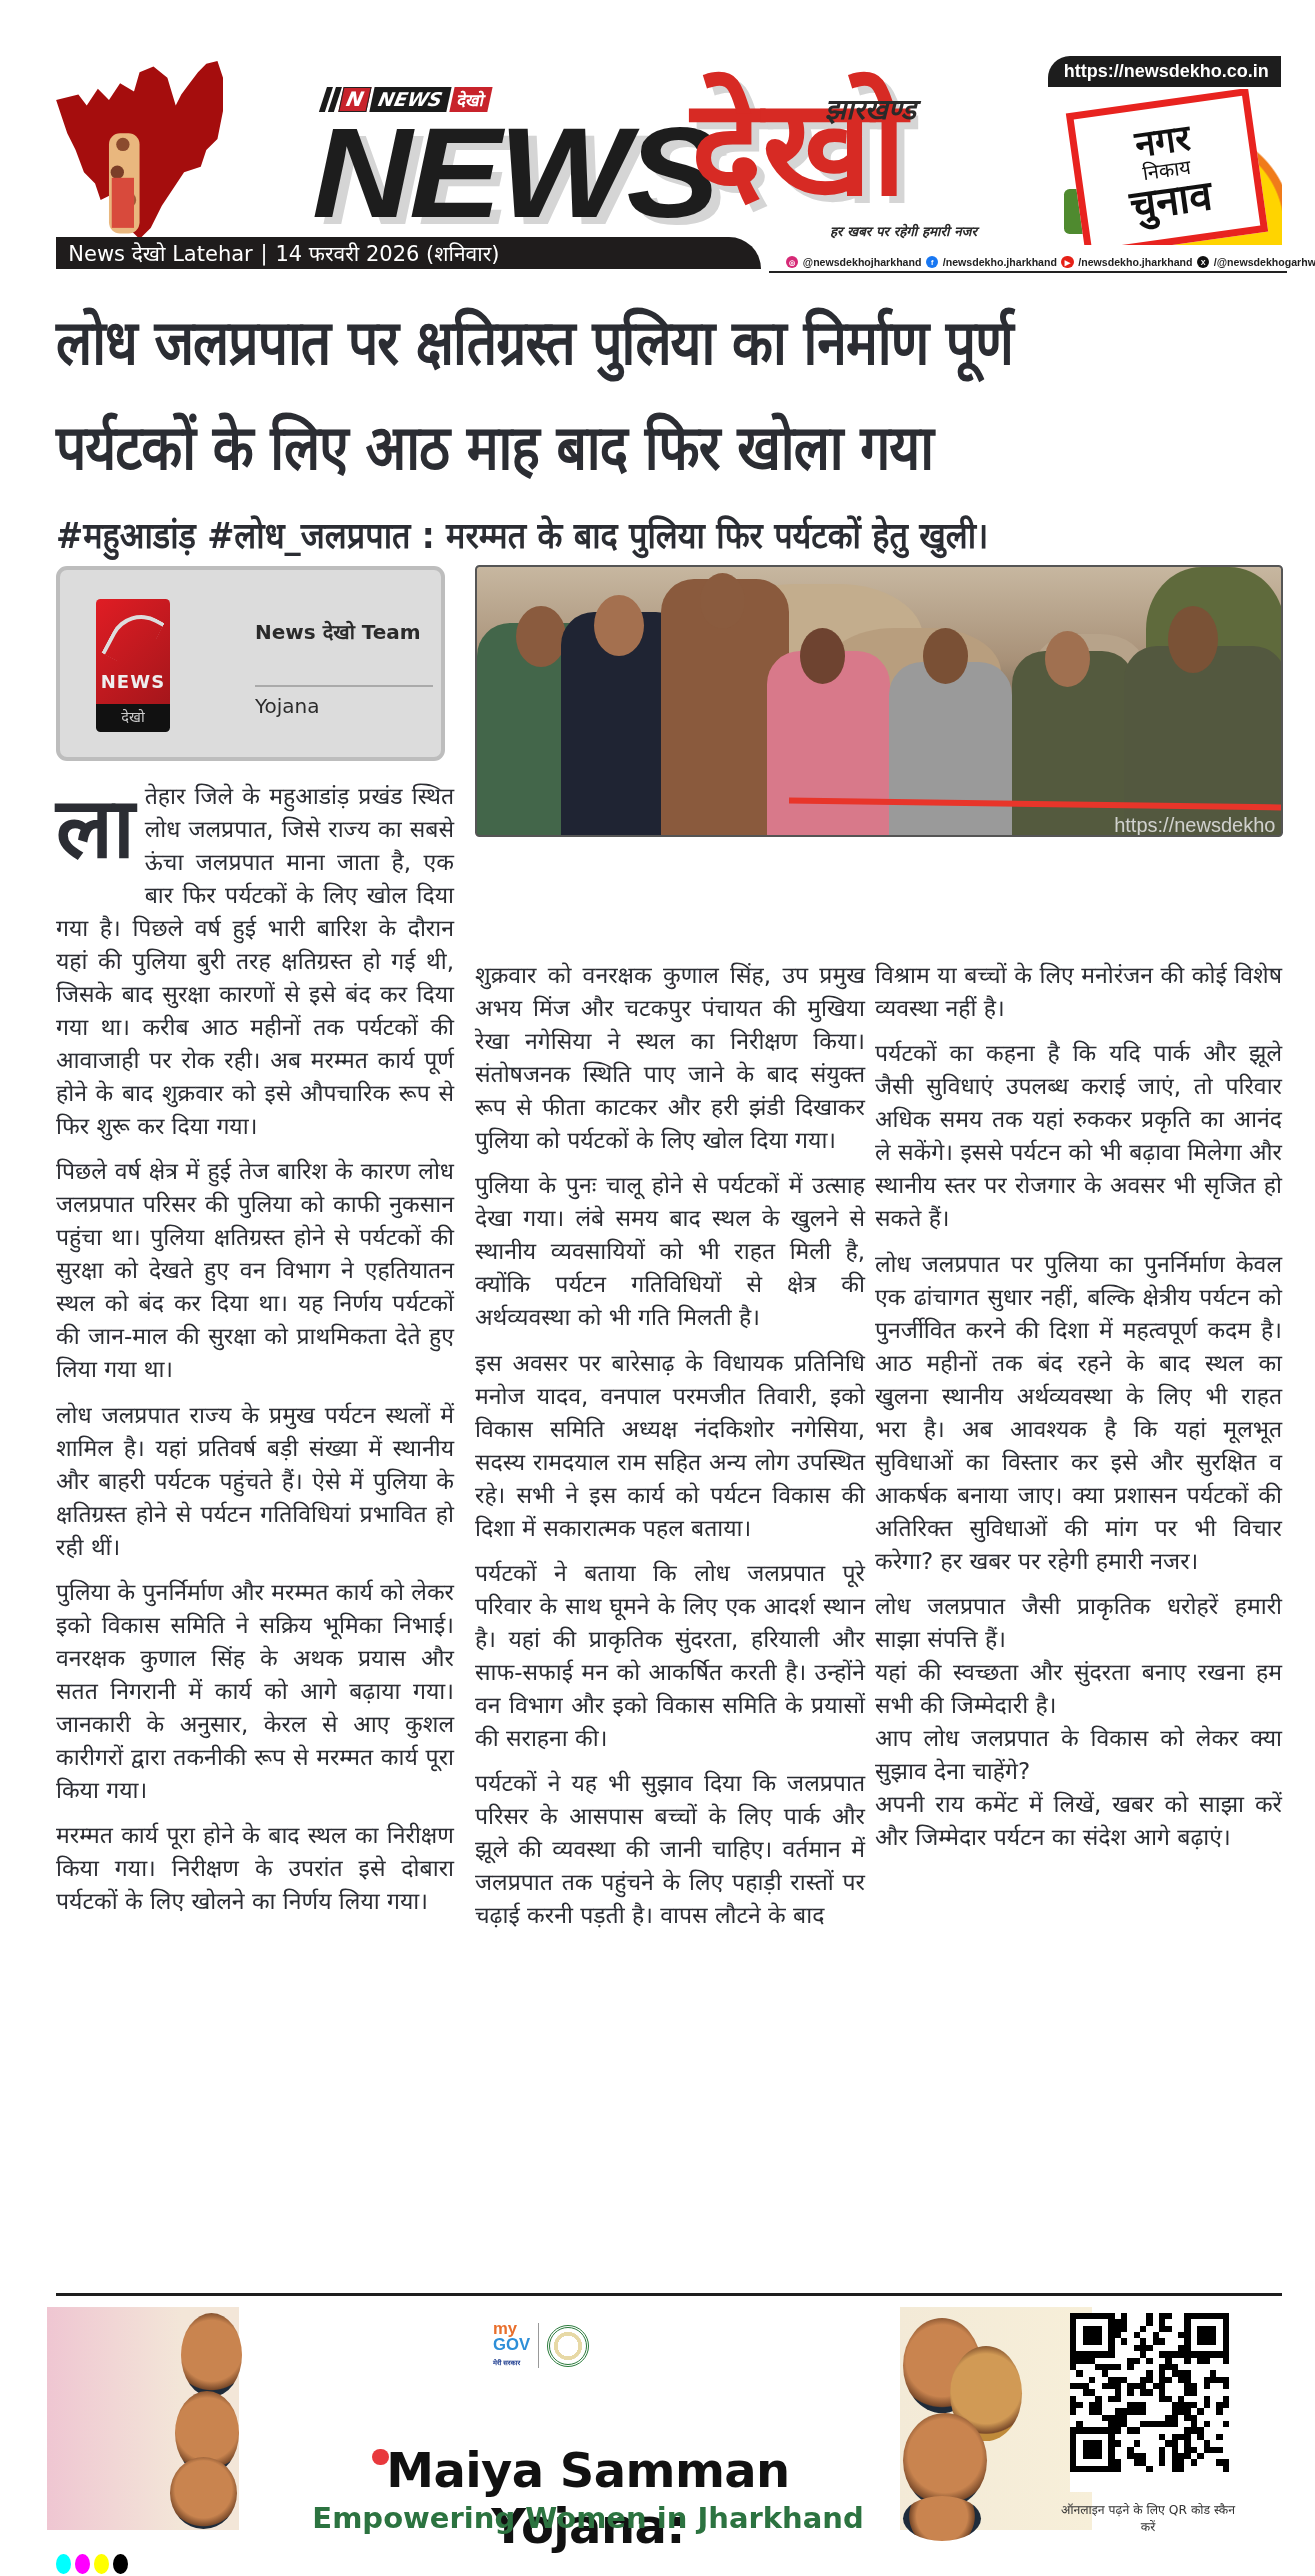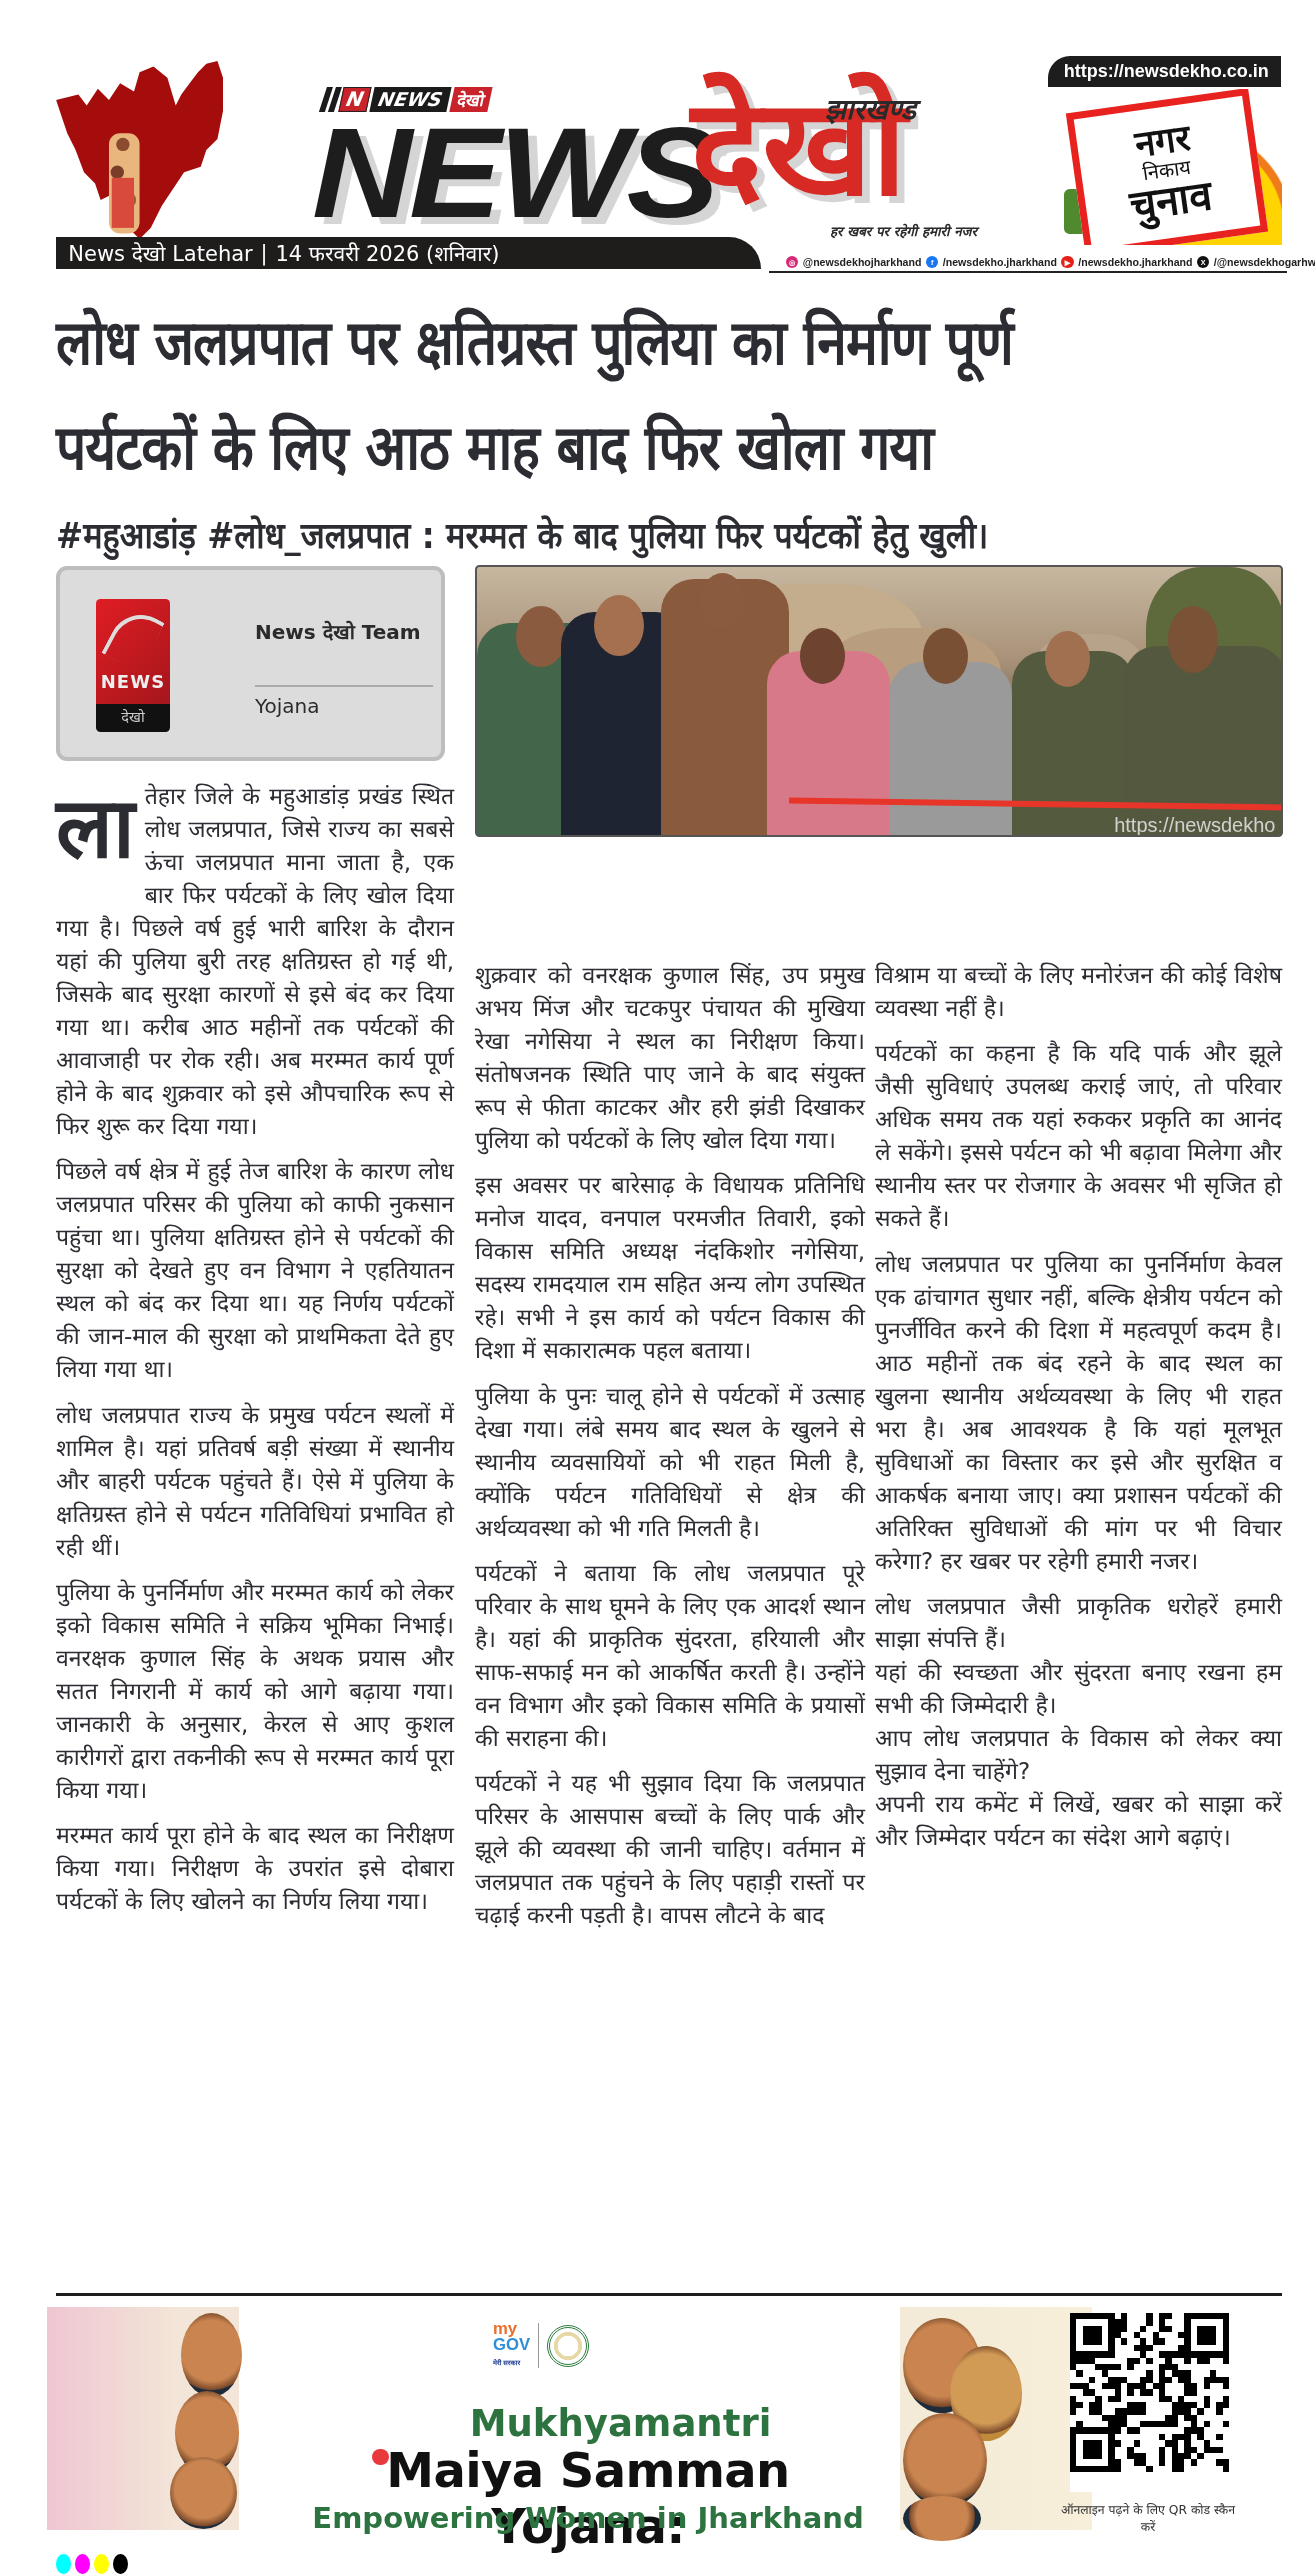--- a/index.html
+++ b/index.html
@@ -192,22 +192,22 @@
 <div class="col col1">
   <p><span class="dropcap">ला</span><span>तेहार जिले के महुआडांड़ प्रखंड स्थित लोध जलप्रपात, जिसे राज्य का सबसे ऊंचा जलप्रपात माना जाता है, एक बार फिर पर्यटकों के लिए खोल दिया गया है। पिछले वर्ष हुई भारी बारिश के दौरान यहां की पुलिया बुरी तरह क्षतिग्रस्त हो गई थी, जिसके बाद सुरक्षा कारणों से इसे बंद कर दिया गया था। करीब आठ महीनों तक पर्यटकों की आवाजाही पर रोक रही। अब मरम्मत कार्य पूर्ण होने के बाद शुक्रवार को इसे औपचारिक रूप से फिर शुरू कर दिया गया।</span></p>
   <p>पिछले वर्ष क्षेत्र में हुई तेज बारिश के कारण लोध जलप्रपात परिसर की पुलिया को काफी नुकसान पहुंचा था। पुलिया क्षतिग्रस्त होने से पर्यटकों की सुरक्षा को देखते हुए वन विभाग ने एहतियातन स्थल को बंद कर दिया था। यह निर्णय पर्यटकों की जान-माल की सुरक्षा को प्राथमिकता देते हुए लिया गया था।</p>
   <p>लोध जलप्रपात राज्य के प्रमुख पर्यटन स्थलों में शामिल है। यहां प्रतिवर्ष बड़ी संख्या में स्थानीय और बाहरी पर्यटक पहुंचते हैं। ऐसे में पुलिया के क्षतिग्रस्त होने से पर्यटन गतिविधियां प्रभावित हो रही थीं।</p>
   <p>पुलिया के पुनर्निर्माण और मरम्मत कार्य को लेकर इको विकास समिति ने सक्रिय भूमिका निभाई। वनरक्षक कुणाल सिंह के अथक प्रयास और सतत निगरानी में कार्य को आगे बढ़ाया गया। जानकारी के अनुसार, केरल से आए कुशल कारीगरों द्वारा तकनीकी रूप से मरम्मत कार्य पूरा किया गया।</p>
   <p>मरम्मत कार्य पूरा होने के बाद स्थल का निरीक्षण किया गया। निरीक्षण के उपरांत इसे दोबारा पर्यटकों के लिए खोलने का निर्णय लिया गया।</p>
 </div>
 
 <div class="col col2">
   <p>शुक्रवार को वनरक्षक कुणाल सिंह, उप प्रमुख अभय मिंज और चटकपुर पंचायत की मुखिया रेखा नगेसिया ने स्थल का निरीक्षण किया। संतोषजनक स्थिति पाए जाने के बाद संयुक्त रूप से फीता काटकर और हरी झंडी दिखाकर पुलिया को पर्यटकों के लिए खोल दिया गया।</p>
+  <p>पुलिया के पुनः चालू होने से पर्यटकों में उत्साह देखा गया। लंबे समय बाद स्थल के खुलने से स्थानीय व्यवसायियों को भी राहत मिली है, क्योंकि पर्यटन गतिविधियों से क्षेत्र की अर्थव्यवस्था को भी गति मिलती है।</p>
   <p>इस अवसर पर बारेसाढ़ के विधायक प्रतिनिधि मनोज यादव, वनपाल परमजीत तिवारी, इको विकास समिति अध्यक्ष नंदकिशोर नगेसिया, सदस्य रामदयाल राम सहित अन्य लोग उपस्थित रहे। सभी ने इस कार्य को पर्यटन विकास की दिशा में सकारात्मक पहल बताया।</p>
-  <p>पुलिया के पुनः चालू होने से पर्यटकों में उत्साह देखा गया। लंबे समय बाद स्थल के खुलने से स्थानीय व्यवसायियों को भी राहत मिली है, क्योंकि पर्यटन गतिविधियों से क्षेत्र की अर्थव्यवस्था को भी गति मिलती है।</p>
   <p>पर्यटकों ने बताया कि लोध जलप्रपात पूरे परिवार के साथ घूमने के लिए एक आदर्श स्थान है। यहां की प्राकृतिक सुंदरता, हरियाली और साफ-सफाई मन को आकर्षित करती है। उन्होंने वन विभाग और इको विकास समिति के प्रयासों की सराहना की।</p>
   <p>पर्यटकों ने यह भी सुझाव दिया कि जलप्रपात परिसर के आसपास बच्चों के लिए पार्क और झूले की व्यवस्था की जानी चाहिए। वर्तमान में जलप्रपात तक पहुंचने के लिए पहाड़ी रास्तों पर चढ़ाई करनी पड़ती है। वापस लौटने के बाद</p>
 </div>
 
 <div class="col col3">
   <p>विश्राम या बच्चों के लिए मनोरंजन की कोई विशेष व्यवस्था नहीं है।</p>
   <p>पर्यटकों का कहना है कि यदि पार्क और झूले जैसी सुविधाएं उपलब्ध कराई जाएं, तो परिवार अधिक समय तक यहां रुककर प्रकृति का आनंद ले सकेंगे। इससे पर्यटन को भी बढ़ावा मिलेगा और स्थानीय स्तर पर रोजगार के अवसर भी सृजित हो सकते हैं।</p>
   <p>लोध जलप्रपात पर पुलिया का पुनर्निर्माण केवल एक ढांचागत सुधार नहीं, बल्कि क्षेत्रीय पर्यटन को पुनर्जीवित करने की दिशा में महत्वपूर्ण कदम है। आठ महीनों तक बंद रहने के बाद स्थल का खुलना स्थानीय अर्थव्यवस्था के लिए भी राहत भरा है। अब आवश्यक है कि यहां मूलभूत सुविधाओं का विस्तार कर इसे और सुरक्षित व आकर्षक बनाया जाए। क्या प्रशासन पर्यटकों की अतिरिक्त सुविधाओं की मांग पर भी विचार करेगा? हर खबर पर रहेगी हमारी नजर।</p>
   <p class="tight">लोध जलप्रपात जैसी प्राकृतिक धरोहरें हमारी साझा संपत्ति हैं।</p>
   <p class="tight">यहां की स्वच्छता और सुंदरता बनाए रखना हम सभी की जिम्मेदारी है।</p>
@@ -225,21 +225,20 @@
   </div>
   <div class="logos">
     <div class="mygov">
       <span class="m">my</span><br>
       <span class="g">GOV</span><br>
       <span class="sub">मेरी सरकार</span>
     </div>
     <div class="vline"></div>
     <div class="emblem"></div>
   </div>
-  <div class="t1">Mukhyamantri</div>
   <div class="t2"><span class="dot"></span><span>Maiya Samman Yojana:</span></div>
   <div class="t3">Empowering Women in Jharkhand</div>
   <div class="right-img">
     <div class="face" style="left:2.8px;top:11px;width:78px;height:95px;"></div>
     <div class="face" style="left:50px;top:39px;width:72px;height:95px;background:radial-gradient(circle at 50% 45%, #d19a55 55%, #7a4a2a 70%, #bf8a3a 72%);"></div>
     <div class="face" style="left:2.8px;top:106px;width:84px;height:95px;"></div>
     <div class="face" style="left:2.8px;top:189px;width:78px;height:45px;"></div>
   </div>
 </div>
 

